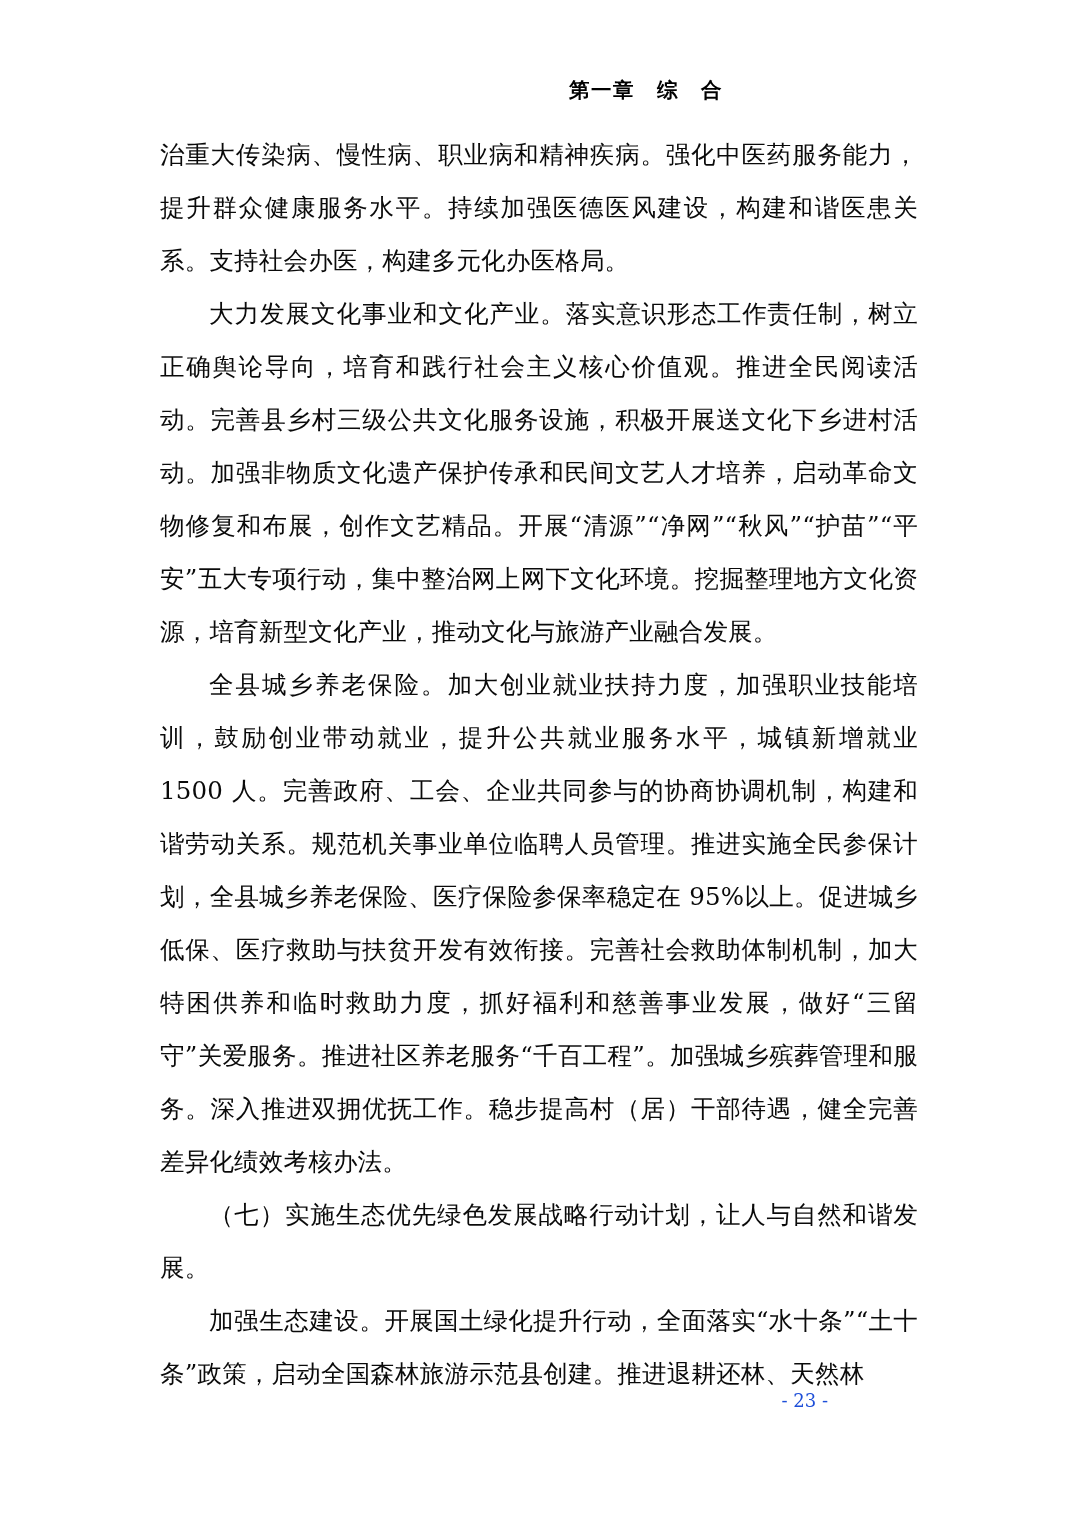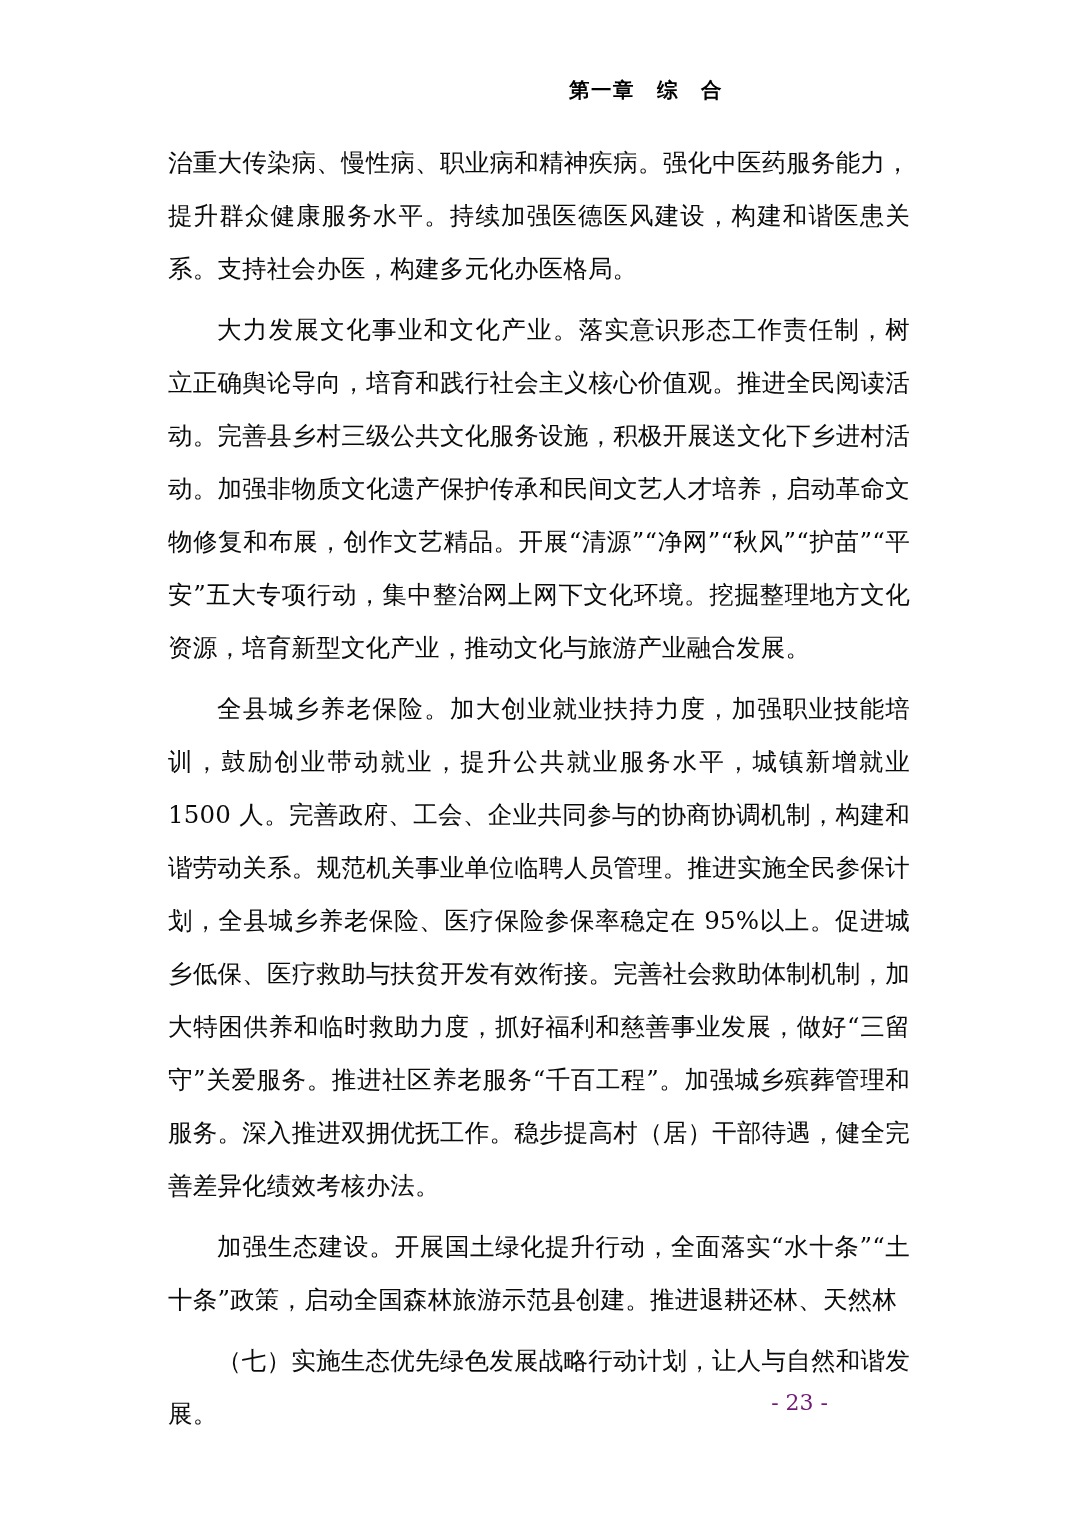--- a/index.html
+++ b/index.html
@@ -37,21 +37,21 @@
     letter-spacing: 1.5px;
     color: #000;
   }
   .content {
     position: absolute;
     left: 160px;
     top: 128px;
     width: 758px;
   }
   p {
-    margin: 8px;
+    margin: 0;
     font-size: 24.5px;
     line-height: 53px;
     text-align: justify;
     text-justify: inter-ideograph;
     letter-spacing: 0.2px;
     color: #0a0a0a;
   }
   p.indent {
     text-indent: 2em;
   }
@@ -60,23 +60,23 @@
     letter-spacing: 0.5px;
   }
   .footer {
     position: absolute;
     left: 0;
     top: 1390px;
     width: 976px;
     text-align: right;
     padding-right: 148px;
     box-sizing: border-box;
-    font-size: 22px;
+    font-size: 18px;
     font-family: "DejaVu Serif", "Liberation Serif", serif;
-    color: #701a75;
+    color: #1d4ed8;
   }
 </style>
 </head>
 <body>
 
 <div class="page">
 
   <div class="header">第一章　综　合</div>
 
   <div class="content">
@@ -87,24 +87,24 @@
 
     <p class="indent">
       <span class="bold">大力发展文化事业和文化产业。</span><span>落实意识形态工作责任制，树立正确舆论导向，培育和践行社会主义核心价值观。推进全民阅读活动。完善县乡村三级公共文化服务设施，积极开展送文化下乡进村活动。加强非物质文化遗产保护传承和民间文艺人才培养，启动革命文物修复和布展，创作文艺精品。开展“清源”“净网”“秋风”“护苗”“平安”五大专项行动，集中整治网上网下文化环境。挖掘整理地方文化资源，培育新型文化产业，推动文化与旅游产业融合发展。</span>
     </p>
 
     <p class="indent">
       <span class="bold">全县城乡养老保险。</span><span>加大创业就业扶持力度，加强职业技能培训，鼓励创业带动就业，提升公共就业服务水平，城镇新增就业 1500 人。完善政府、工会、企业共同参与的协商协调机制，构建和谐劳动关系。规范机关事业单位临聘人员管理。推进实施全民参保计划，全县城乡养老保险、医疗保险参保率稳定在 95%以上。促进城乡低保、医疗救助与扶贫开发有效衔接。完善社会救助体制机制，加大特困供养和临时救助力度，抓好福利和慈善事业发展，做好“三留守”关爱服务。推进社区养老服务“千百工程”。加强城乡殡葬管理和服务。深入推进双拥优抚工作。稳步提高村（居）干部待遇，健全完善差异化绩效考核办法。</span>
     </p>
 
     <p class="indent">
-      <span class="bold">加强生态建设。</span><span>开展国土绿化提升行动，全面落实“水十条”“土十条”政策，启动全国森林旅游示范县创建。推进退耕还林、天然林</span>
+      <span>（七）实施生态优先绿色发展战略行动计划，让人与自然和谐发展。</span>
     </p>
 
     <p class="indent">
-      <span>（七）实施生态优先绿色发展战略行动计划，让人与自然和谐发展。</span>
+      <span class="bold">加强生态建设。</span><span>开展国土绿化提升行动，全面落实“水十条”“土十条”政策，启动全国森林旅游示范县创建。推进退耕还林、天然林</span>
     </p>
 
   </div>
 
   <div class="footer">- 23 -</div>
 
 </div>
 
 </body></html>

